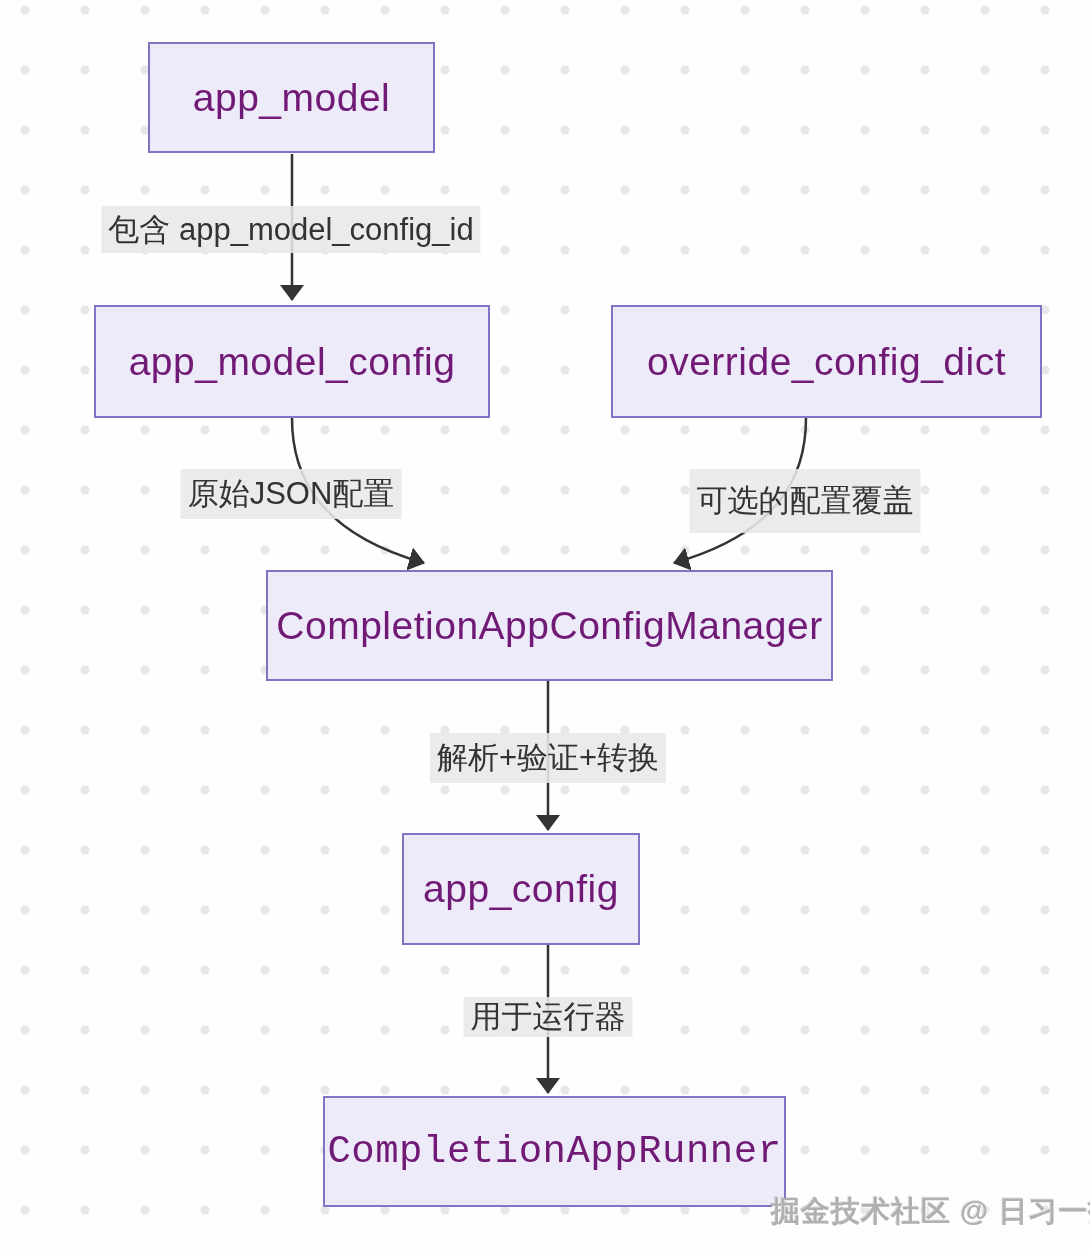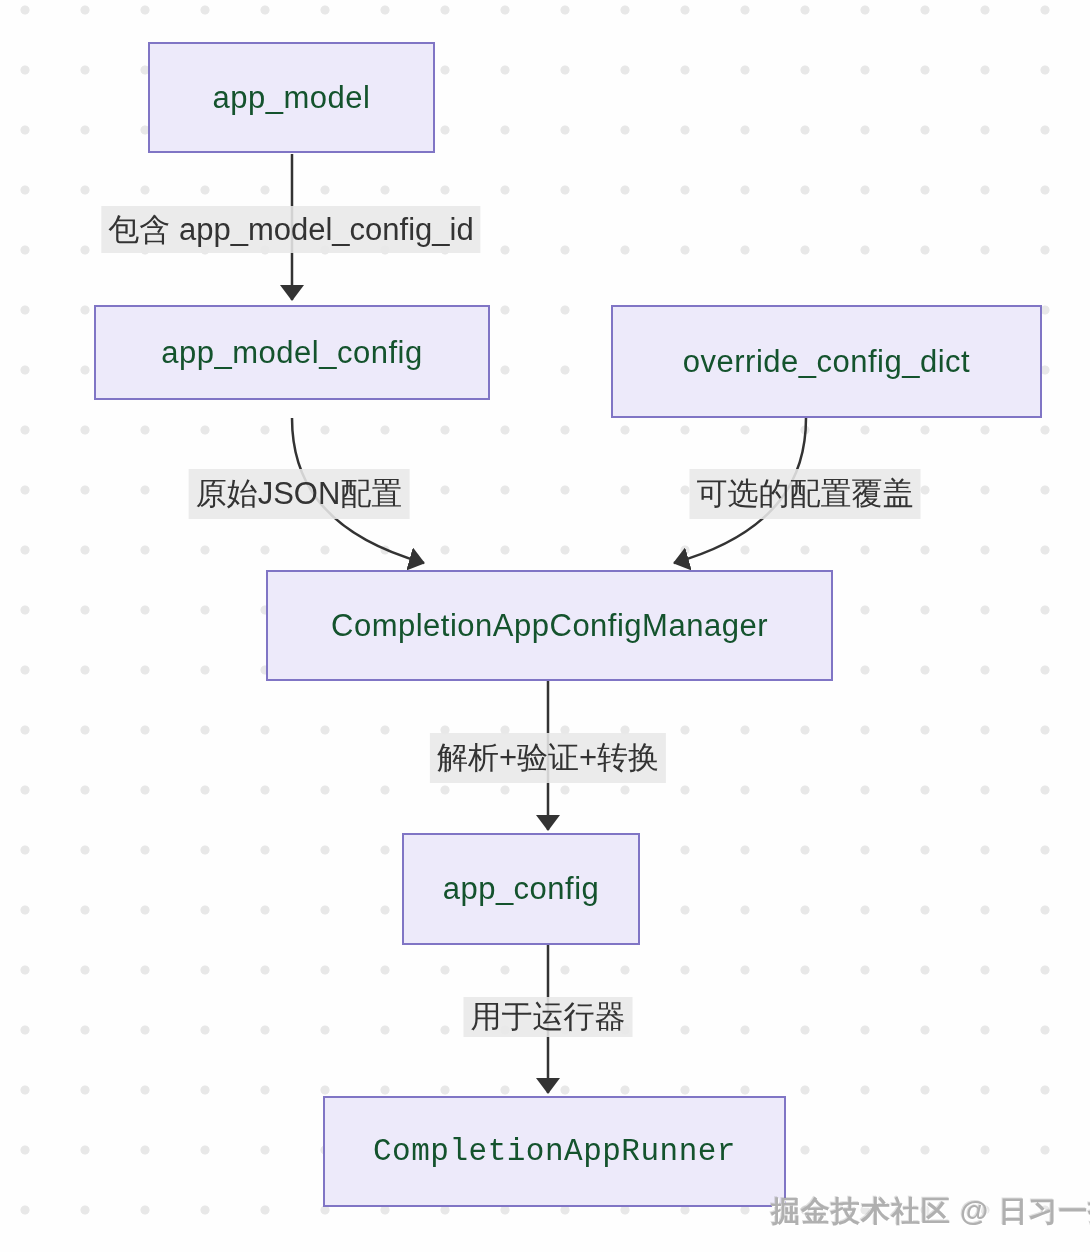--- a/index.html
+++ b/index.html
@@ -22,22 +22,22 @@
     pointer-events: none;
   }
   .node {
     position: absolute;
     z-index: 3;
     background: #edeafa;
     border: 2px solid #8075c5;
     display: flex;
     align-items: center;
     justify-content: center;
-    color: #14532d;
-    font-size: 31px;
+    color: #701a75;
+    font-size: 39px;
     letter-spacing: 0.5px;
     white-space: nowrap;
   }
   .edge-label {
     position: absolute;
     z-index: 2;
     transform: translateX(-50%);
     background: rgba(232,232,232,0.88);
     color: #333333;
     font-size: 31px;
@@ -75,21 +75,21 @@
     <path d="M292,418 C292,472 315,532 424,563" fill="none" stroke="#333333" stroke-width="2.5" marker-end="url(#arrowhead)"></path>
     <path d="M806,418 C806,472 783,532 674,563" fill="none" stroke="#333333" stroke-width="2.5" marker-end="url(#arrowhead)"></path>
     <path d="M548,681 L548,830" fill="none" stroke="#333333" stroke-width="2.5" marker-end="url(#arrowhead)"></path>
     <path d="M548,945 L548,1093" fill="none" stroke="#333333" stroke-width="2.5" marker-end="url(#arrowhead)"></path>
   </svg>
 
   <div class="node" style="left:148px; top:42px; width:287px; height:111px;">
     <span>app_model</span>
   </div>
 
-  <div class="node" style="left:94px; top:305px; width:396px; height:95px;">
+  <div class="node" style="left:94px; top:305px; width:396px; height:113px;">
     <span>app_model_config</span>
   </div>
 
   <div class="node" style="left:591px; top:305px; width:431px; height:113px;margin-left:20px;">
     <span>override_config_dict</span>
   </div>
 
   <div class="node" style="left:266px; top:570px; width:567px; height:111px;">
     <span>CompletionAppConfigManager</span>
   </div>
@@ -97,23 +97,23 @@
   <div class="node" style="left:402px; top:833px; width:238px; height:112px;">
     <span>app_config</span>
   </div>
 
   <div class="node" style="left:323px; top:1096px; width:463px; height:111px;font-family:Liberation Mono, monospace;">
     <span>CompletionAppRunner</span>
   </div>
 
   <div class="edge-label" style="left:291px; top:206px; height:47px;">包含 app_model_config_id</div>
 
-  <div class="edge-label" style="left:291px; top:469px; height:50px;margin-left:8px;">原始JSON配置</div>
+  <div class="edge-label" style="left:291px; top:469px; height:50px;">原始JSON配置</div>
 
-  <div class="edge-label" style="left:805px; top:469px; height:50px;">可选的配置覆盖</div>
+  <div class="edge-label" style="left:805px; top:469px; height:64px;">可选的配置覆盖</div>
 
   <div class="edge-label" style="left:548px; top:733px; height:50px;">解析+验证+转换</div>
 
   <div class="edge-label" style="left:548px; top:997px; height:40px;">用于运行器</div>
 
   <div class="watermark">掘金技术社区 @ 日习一技</div>
 
 </div>
 
 </body></html>

